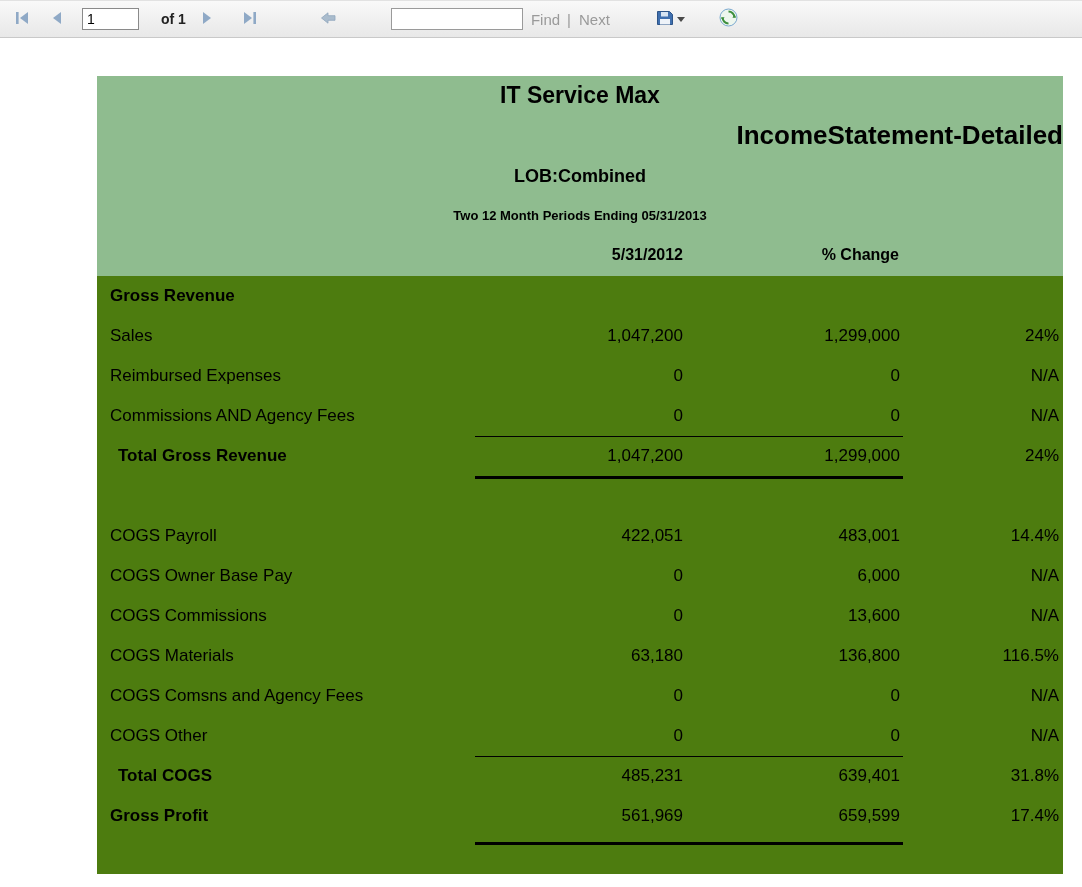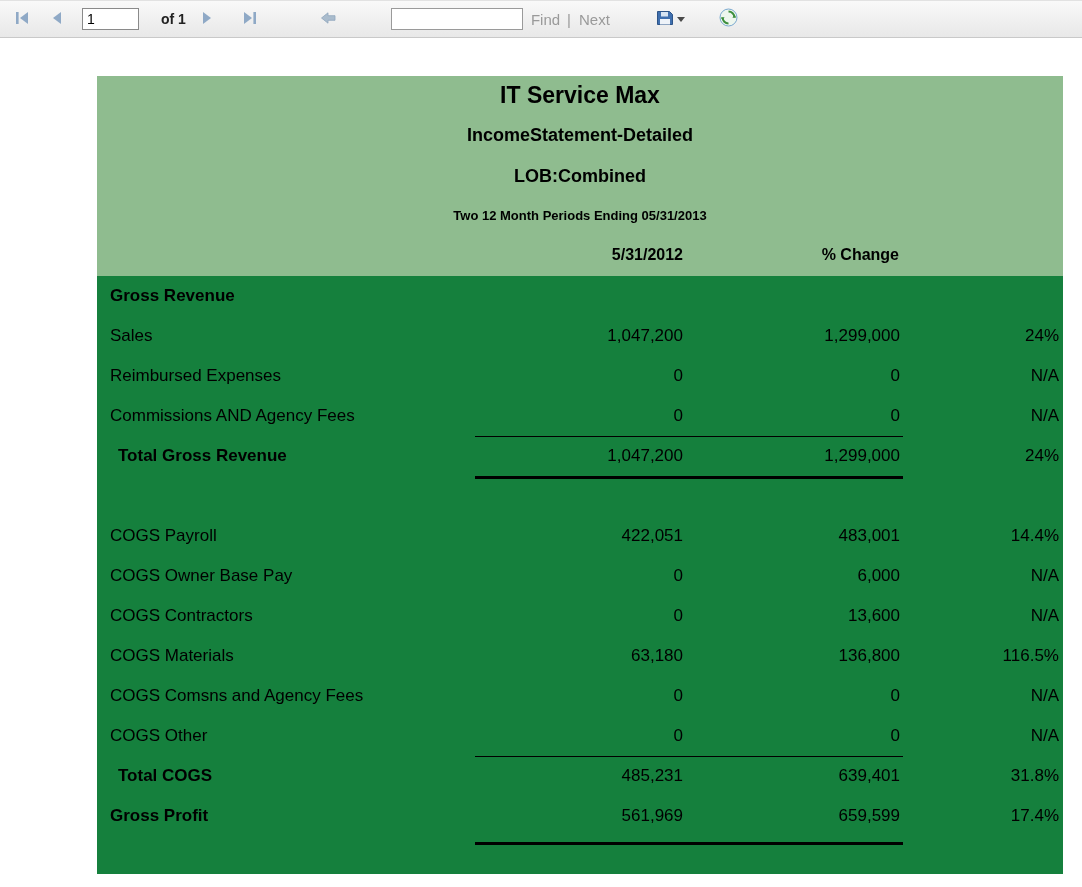--- a/index.html
+++ b/index.html
@@ -40,21 +40,21 @@
   .caret {
     display:inline-block; width:0; height:0; margin-left:3px;
     border-left:4px solid transparent; border-right:4px solid transparent;
     border-top:5px solid #4a4a4a;
   }
 
   
   .report { position:absolute; left:97px; top:76px; width:966px; }
   .report-header { background:#8FBC8F; }
   .r-title    { font-size:23px; font-weight:bold; text-align:center; line-height:38px; }
-  .r-subtitle { font-size:18px; font-weight:bold; text-align:center; line-height:42px; }
+  .r-subtitle { font-size:26px; font-weight:bold; text-align:right; line-height:42px; }
   .r-lob      { font-size:18px; font-weight:bold; text-align:center; line-height:40px; }
   .r-period   { font-size:13px; font-weight:bold; text-align:center; line-height:40px; }
 
   .grid-cols { display:grid; grid-template-columns:1fr 210px 218px 160px; }
   .col-headers { height:40px; font-weight:bold; font-size:16px; }
   .col-headers > div { line-height:38px; }
 
   .report-body { background:#F5F5DE; min-height:598px; padding-bottom:16px; }
 
   .row { display:grid; grid-template-columns:1fr 210px 218px 160px; height:40px; font-size:17px; }
@@ -161,21 +161,21 @@
     <div class="r-lob">LOB:Combined</div>
     <div class="r-period">Two 12 Month Periods Ending 05/31/2013</div>
 
     <div class="grid-cols col-headers">
       <div></div>
       <div class="num c1">5/31/2012</div>
       <div class="pct">% Change</div>
     </div>
   </div>
 
-  <div class="report-body" style="background: #15803d;">
+  <div class="report-body" style="background: #4d7c0f;">
       <div class="row section">
         <div class="cell-label">Gross Revenue</div>
         <div class="num c1"></div>
         <div class="num c2"></div>
         <div class="pct c3"></div>
       </div>
       <div class="row item">
         <div class="cell-label">Sales</div>
         <div class="num c1">1,047,200</div>
         <div class="num c2">1,299,000</div>
@@ -212,21 +212,21 @@
         <div class="num c2">483,001</div>
         <div class="pct c3">14.4%</div>
       </div>
       <div class="row item">
         <div class="cell-label">COGS Owner Base Pay</div>
         <div class="num c1">0</div>
         <div class="num c2">6,000</div>
         <div class="pct c3">N/A</div>
       </div>
       <div class="row item">
-        <div class="cell-label">COGS Contractors</div>
+        <div class="cell-label">COGS Commissions</div>
         <div class="num c1">0</div>
         <div class="num c2">13,600</div>
         <div class="pct c3">N/A</div>
       </div>
       <div class="row item">
         <div class="cell-label">COGS Materials</div>
         <div class="num c1">63,180</div>
         <div class="num c2">136,800</div>
         <div class="pct c3">116.5%</div>
       </div>

